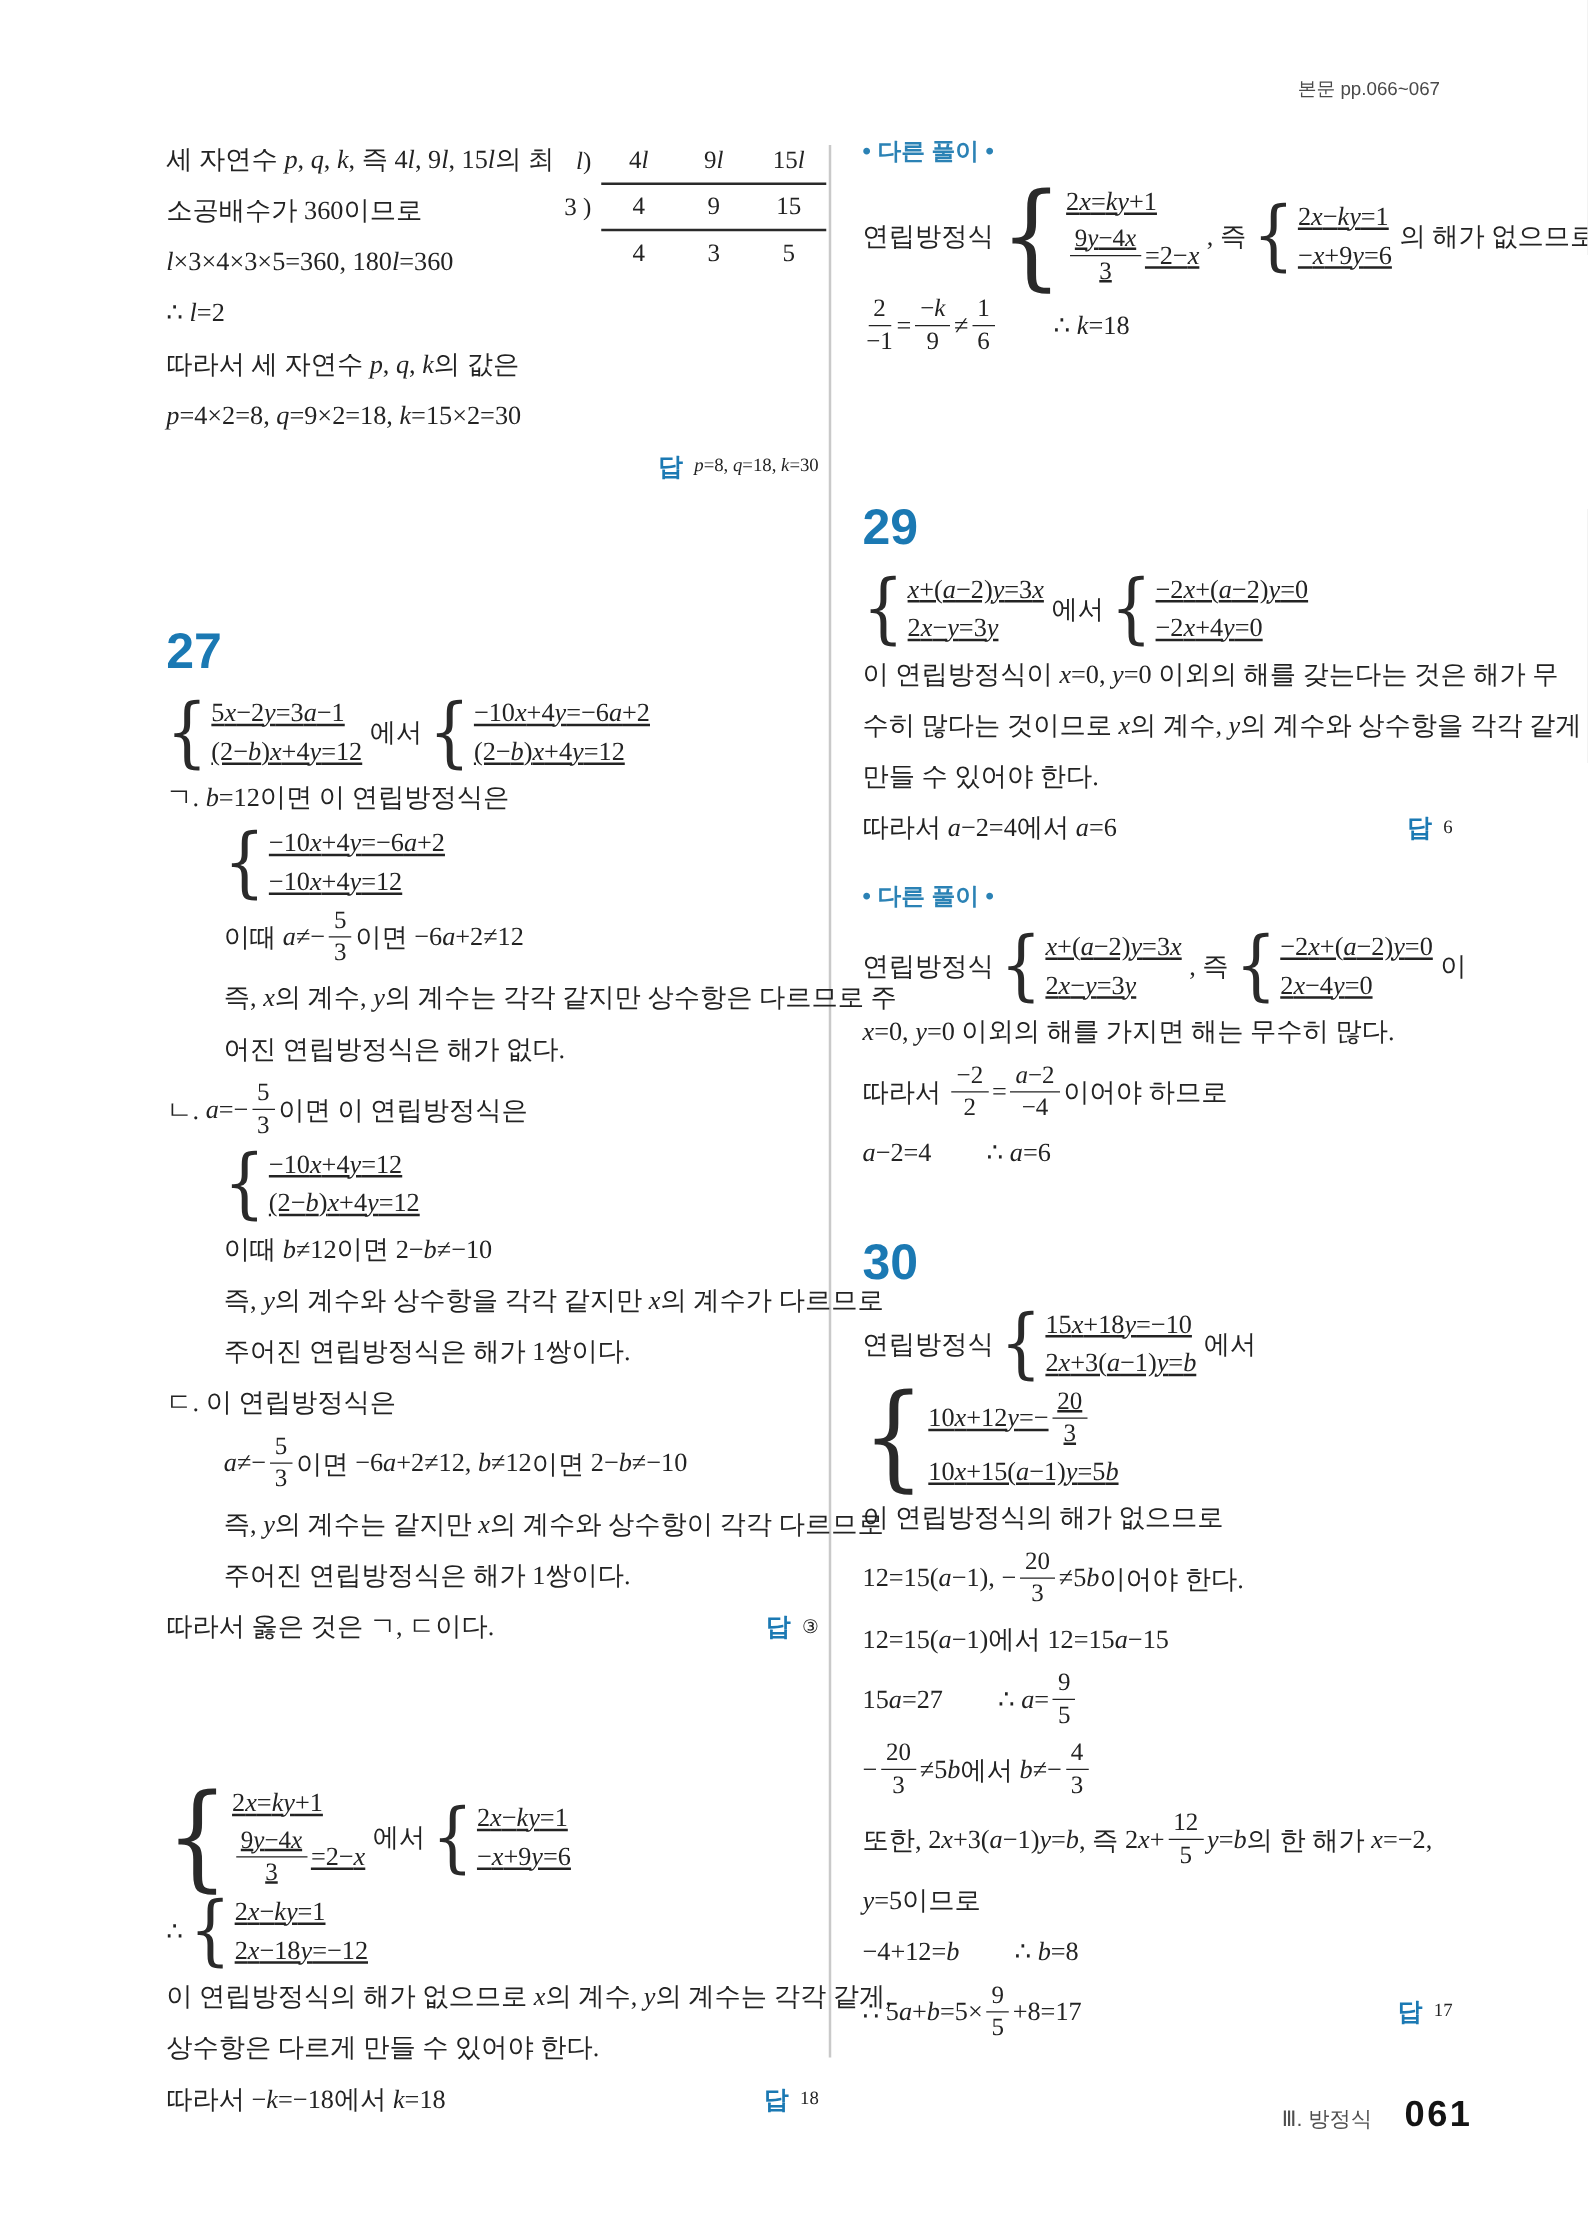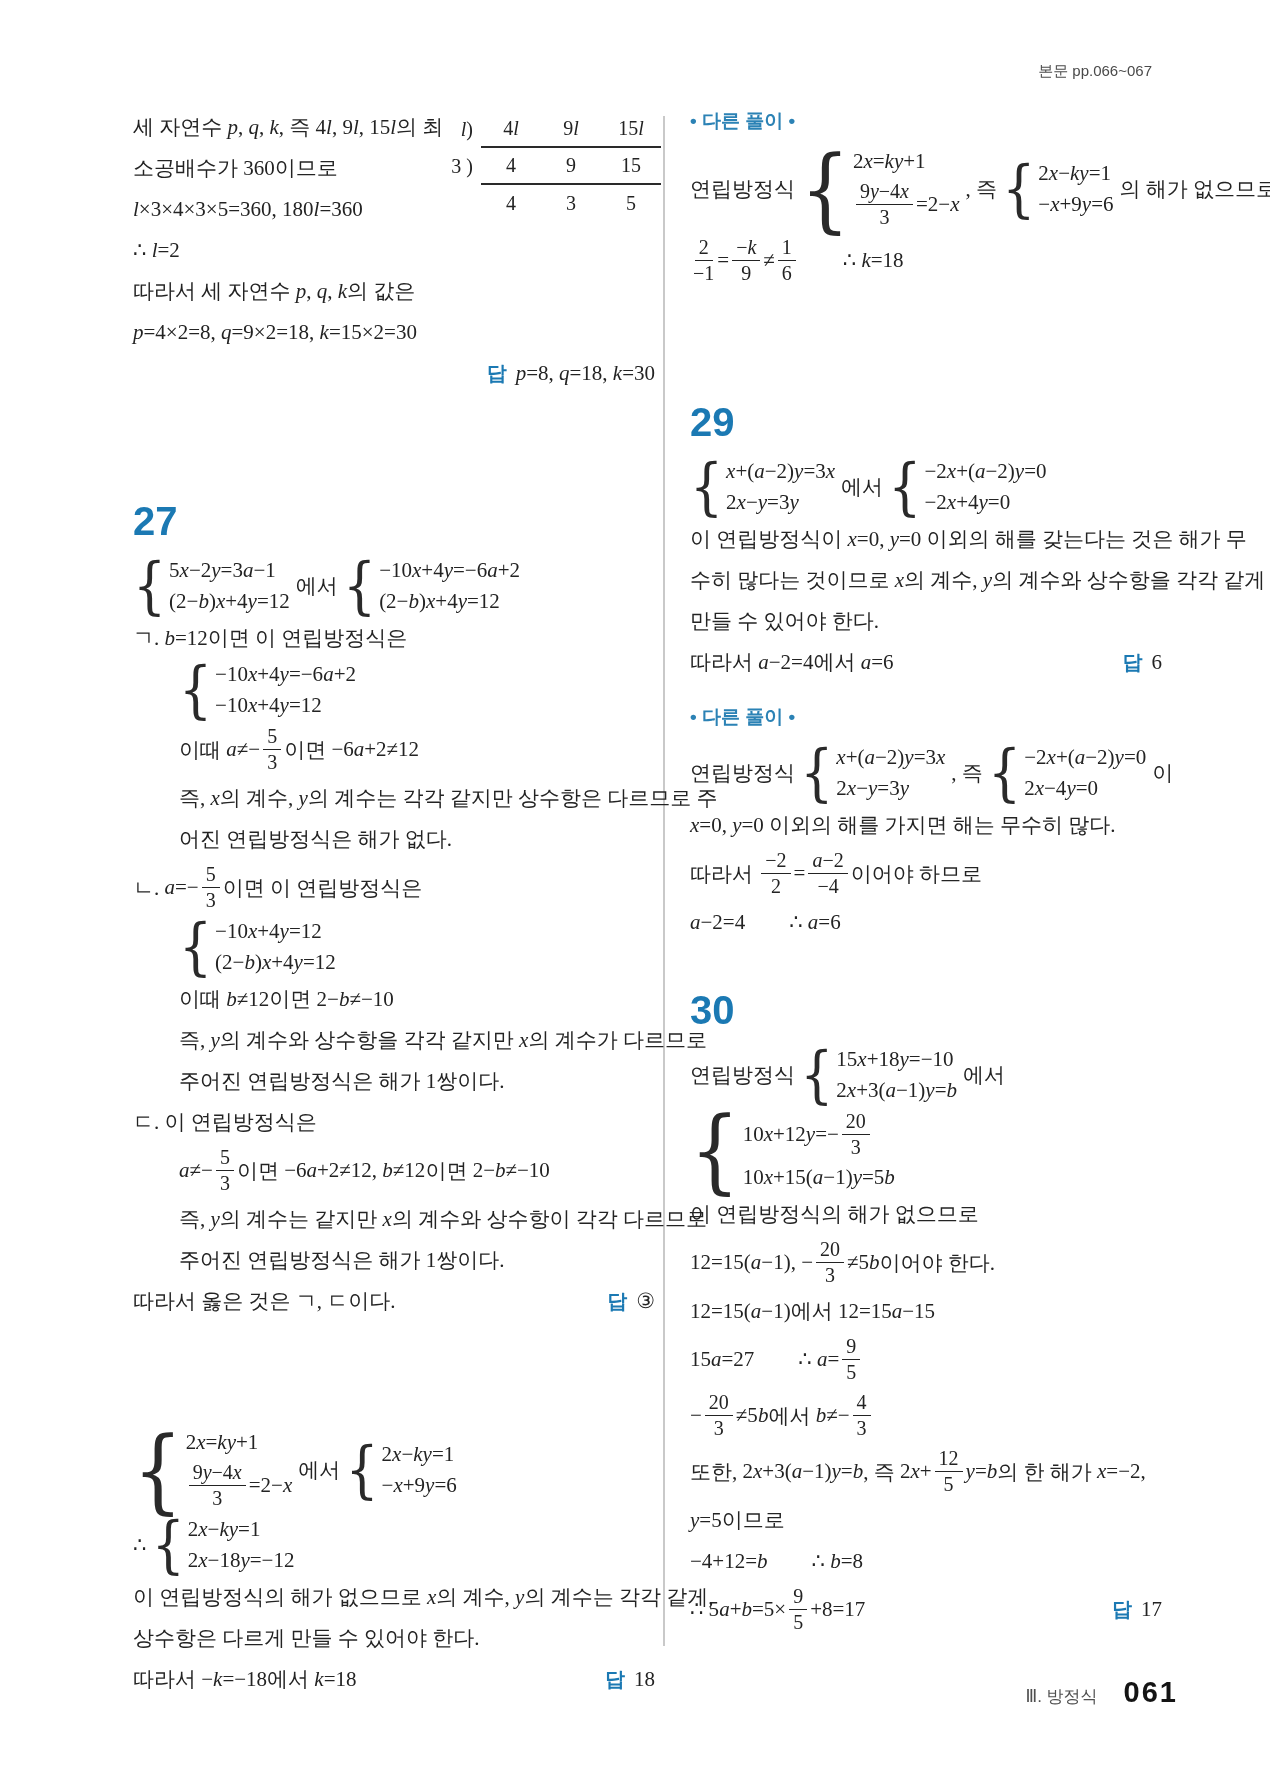--- a/index.html
+++ b/index.html
@@ -27,29 +27,29 @@
 
   .frac{ display:inline-flex; flex-direction:column; align-items:center;
          vertical-align:middle; margin:3px 3px; line-height:1.15; font-size:20px; }
   .fn{ border-bottom:1.6px solid var(--ink); padding:0 4px 1px; }
   .fd{ padding-top:1px; }
 
   .sys{ display:inline-flex; align-items:center; margin-right:6px; }
   .brace{ font-family:"DejaVu Serif",serif; font-weight:400; font-size:52px;
           line-height:1; transform:scaleY(1.18); transform-origin:center; margin-right:3px; color:#2a2a2a;}
   .sys.tall .brace{ font-size:78px; }
-  .sys-rows{ display:inline-flex; flex-direction:column; align-items:flex-start; }
+  .sys-rows{ display:inline-flex; flex-direction:column; align-items:flex-start;text-decoration:underline; }
   .sys-row{ display:flex; align-items:center; min-height:31px; }
 
   .sp{ display:inline-block; }
 
   .ans{ margin-left:auto; display:inline-flex; align-items:center; padding-left:22px; }
   .ans-label{ color:var(--accent); font-family:"Liberation Sans","DejaVu Sans",sans-serif;
               font-weight:700; font-size:20px; margin-right:9px; }
-  .ans-val{ font-size:21px; display:inline-flex; align-items:center; }
+  .ans-val{ font-size:15px; display:inline-flex; align-items:center; }
 
   .pnum{ font-family:"Liberation Sans","DejaVu Sans",sans-serif; font-weight:700;
          font-size:40px; color:var(--accent); margin:0 0 12px 0; line-height:1.1; }
   .alt-label{ font-family:"Liberation Sans","DejaVu Sans",sans-serif; font-weight:700;
               font-size:19px; color:#2b82b5; margin:0 0 12px 0; }
 
   section{ position:relative; }
   #blk-p27{ margin-top:106px; }
   #blk-p28{ margin-top:106px; }
   #blk-p29{ margin-top:112px; }

